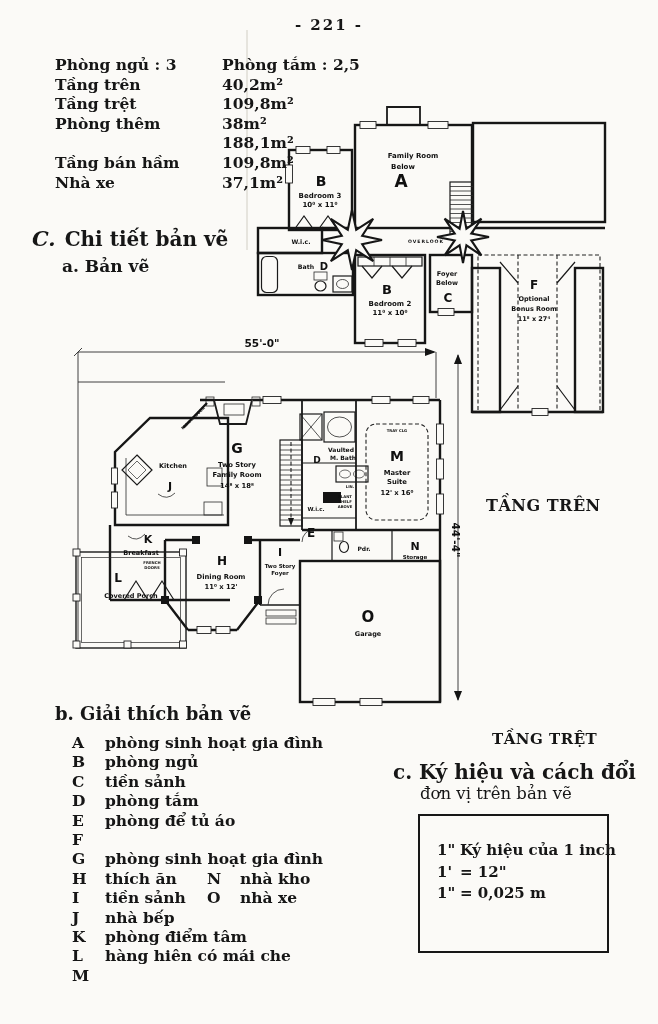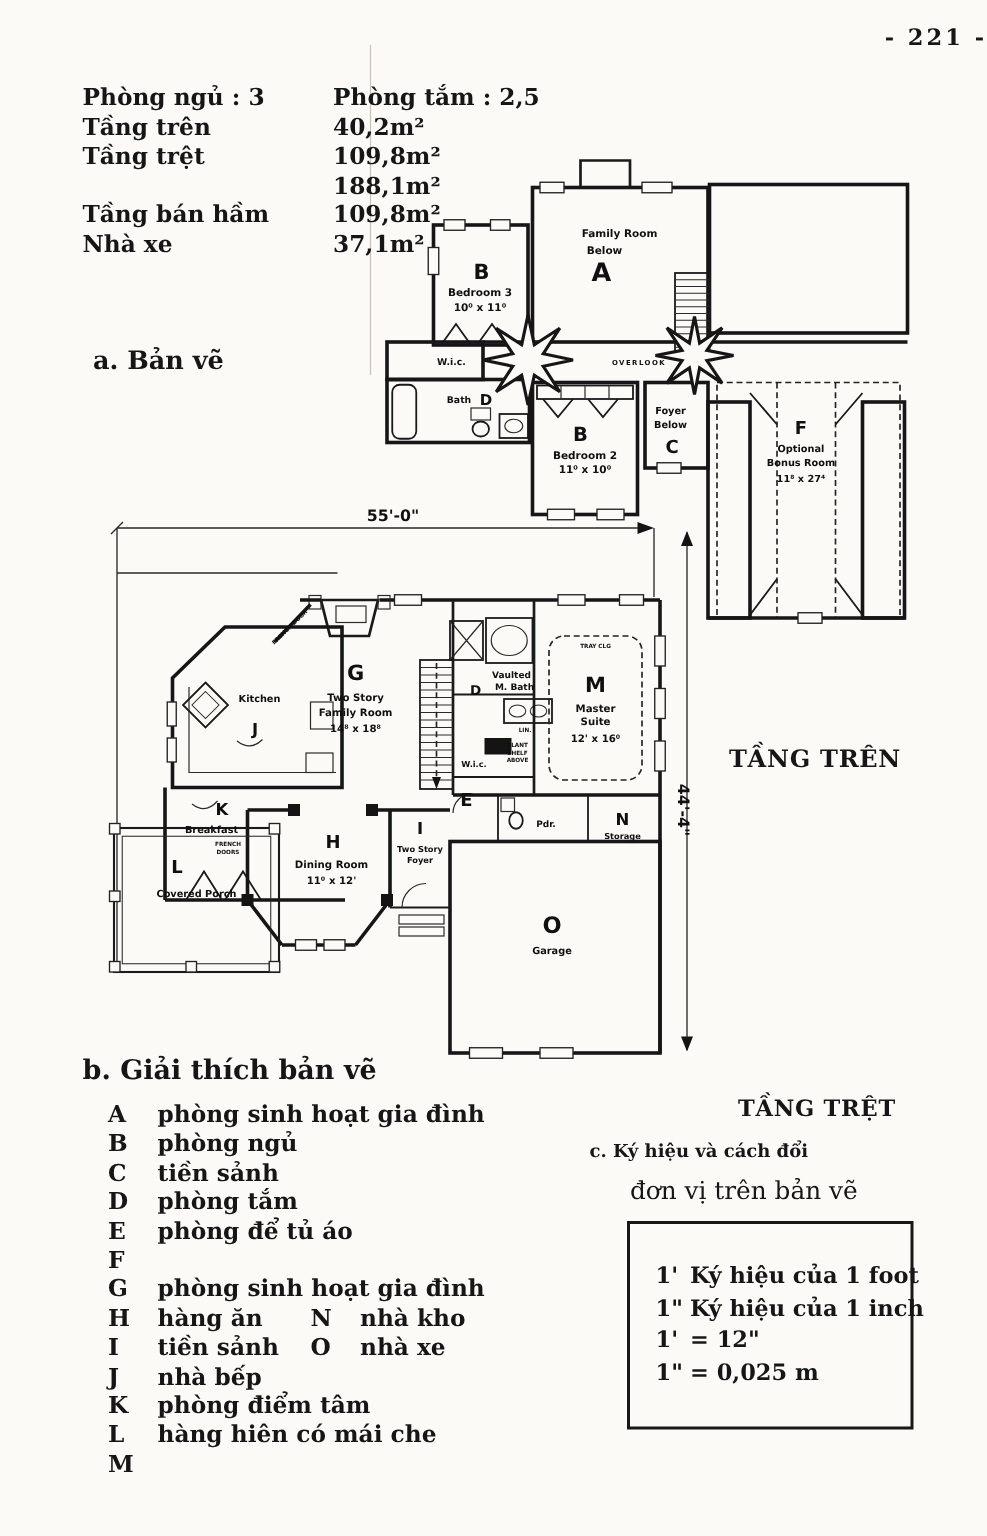--- a/index.html
+++ b/index.html
@@ -1,19 +1,19 @@
 <!DOCTYPE html>
 <html><head>
 <meta charset="utf-8">
 <style>
   html,body{margin:0;padding:0}
   body{width:658px;height:1024px;position:relative;background:#fbfaf7;color:#161616;
        font-family:"DejaVu Serif","Liberation Serif",serif;overflow:hidden}
   .abs{position:absolute}
-  .pagenum{top:16px;left:0;width:658px;text-align:right;font-weight:700;font-size:15px;letter-spacing:2px}
+  .pagenum{top:16px;left:0;width:658px;text-align:center;font-weight:700;font-size:15px;letter-spacing:2px}
   
   .secb{left:30px;top:48px;width:350px}
   .h1{font-size:20px;font-weight:700;white-space:nowrap}
   .hl{font-style:italic;font-size:21px;margin-right:9px}
   .rows{margin-top:7px}
   .frow{position:relative;height:19.6px;font-weight:700;font-size:15.5px;padding-left:25px;white-space:nowrap}
   .fval{position:absolute;left:192px;top:0}
   
   .secc{left:32px;top:226px}
   .sub{font-size:17px;font-weight:700;margin:5px 0 0 30px}
@@ -23,21 +23,21 @@
   
   .legend{left:55px;top:703px;width:340px}
   .lh{font-size:18px;font-weight:700}
   .lrows{margin-top:9px}
   .lrow{position:relative;height:19.4px;font-size:15.5px;font-weight:700;white-space:nowrap}
   .lkey{position:absolute;left:17px}
   .ltxt{position:absolute;left:50px}
   .lkey2{position:absolute;left:152px}
   .ltxt2{position:absolute;left:185px}
   
-  .unith{left:393px;top:760px;font-size:12px;font-weight:700;white-space:nowrap}
+  .unith{left:393px;top:760px;font-size:20px;font-weight:700;white-space:nowrap}
   .unith2{left:420px;top:784px;font-size:16.5px;font-weight:400;white-space:nowrap}
   .ubox{left:418px;top:814px;width:191px;height:139px;border:2.5px solid #171717;box-sizing:border-box;
         padding:24px 0 0 17px}
   .uline{font-size:15px;font-weight:700;line-height:21.5px;white-space:nowrap}
   .usym{display:inline-block;width:23px}
   
   svg{position:absolute;left:0;top:0}
   .w05{stroke:#2a2a2a;stroke-width:.9;fill:none}
   .w07{stroke:#2a2a2a;stroke-width:.7;fill:none}
   .w08{stroke:#2a2a2a;stroke-width:.8;fill:none}
@@ -242,27 +242,29 @@
   </g>
 </svg>
 
 <div class="abs pagenum">- 221 -</div>
 
 <div class="abs secb">
   <div class="rows">
     <div class="frow"><span>Phòng ngủ : 3</span><span class="fval">Phòng tắm : 2,5</span></div>
     <div class="frow"><span>Tầng trên</span><span class="fval">40,2m²</span></div>
     <div class="frow"><span>Tầng trệt</span><span class="fval">109,8m²</span></div>
+    <div class="frow"><span>Phòng thêm</span><span class="fval">38m²</span></div>
     <div class="frow"><span class="fval">188,1m²</span></div>
     <div class="frow"><span>Tầng bán hầm</span><span class="fval">109,8m²</span></div>
     <div class="frow"><span>Nhà xe</span><span class="fval">37,1m²</span></div>
   </div>
 </div>
 
 <div class="abs secc">
+  <div class="h1"><span class="hl">C.</span><span>Chi tiết bản vẽ</span></div>
   <div class="sub">a. Bản vẽ</div>
 </div>
 
 <div class="abs floor1">TẦNG TRÊN</div>
 <div class="abs floor2">TẦNG TRỆT</div>
 
 <div class="abs legend">
   <div class="lh">b. Giải thích bản vẽ</div>
   <div class="lrows">
     <div class="lrow">
@@ -287,21 +289,21 @@
       </div>
     <div class="lrow">
         <span class="lkey">F</span>
       </div>
     <div class="lrow">
         <span class="lkey">G</span>
         <span class="ltxt">phòng sinh hoạt gia đình</span>
       </div>
     <div class="lrow">
         <span class="lkey">H</span>
-        <span class="ltxt">hàng ăn</span>
+        <span class="ltxt">thích ăn</span>
         <span class="lkey2">N</span>
         <span class="ltxt2">nhà kho</span>
       </div>
     <div class="lrow">
         <span class="lkey">I</span>
         <span class="ltxt">tiền sảnh</span>
         <span class="lkey2">O</span>
         <span class="ltxt2">nhà xe</span>
       </div>
     <div class="lrow">
@@ -319,17 +321,16 @@
     <div class="lrow">
         <span class="lkey">M</span>
       </div>
   </div>
 </div>
 
 <div class="abs unith">c. Ký hiệu và cách đổi</div>
 <div class="abs unith2">đơn vị trên bản vẽ</div>
 
 <div class="abs ubox">
-  <div class="uline"><span class="usym">1'</span><span>Ký hiệu của 1 foot</span></div>
   <div class="uline"><span class="usym">1"</span><span>Ký hiệu của 1 inch</span></div>
   <div class="uline"><span class="usym">1'</span><span>= 12"</span></div>
   <div class="uline"><span class="usym">1"</span><span>= 0,025 m</span></div>
 </div>
 
 </body></html>

